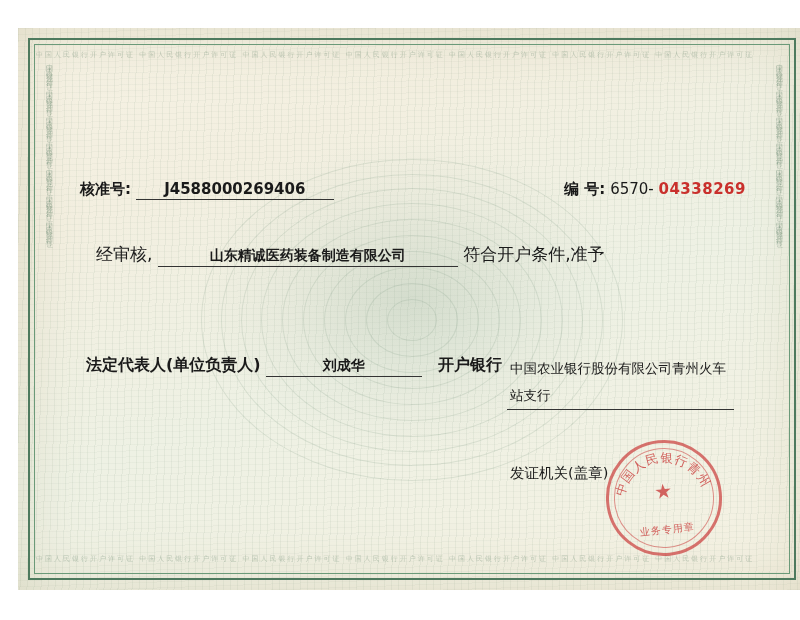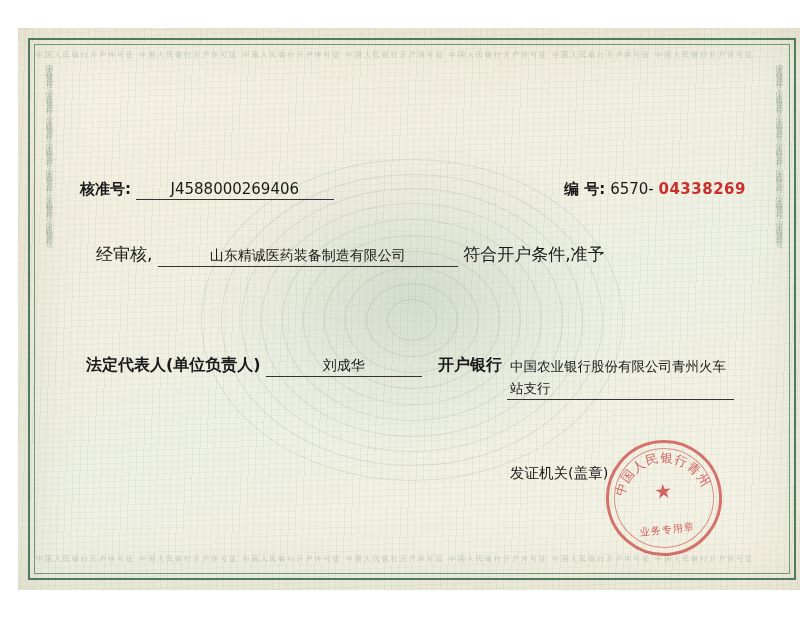--- a/index.html
+++ b/index.html
@@ -111,20 +111,21 @@
   .lbl { font-weight: 600; margin-top: 48px; }
   .val {
     font-weight: 400;
   }
   .ul {
     display: inline-block;
     border-bottom: 1px solid #333;
     text-align: center;
     padding: 0 4px 1px 4px;
     min-height: 18px;
+    font-weight: bold;
   }
 
   
   #approval-row { left: 62px; top: 152px; }
   #approval-row .ul { min-width: 190px; }
 
   #serial-row { right: 60px; top: 152px; text-align: right; }
   #serial-row .serial-red { color: #c9302c; font-weight: 600; letter-spacing: 0.5px; }
 
   
@@ -134,21 +135,21 @@
 
   
   #legal-row { left: 68px; top: 327px; font-size: 16px; }
   #legal-row .ul { min-width: 148px; font-size: 14px; }
 
   #bank-row { left: 420px; top: 327px; font-size: 16px; }
   #bank-row .bank-val {
     display: inline-block;
     width: 224px;
     font-size: 13.5px;
-    line-height: 22px;
+    line-height: 27px;
     vertical-align: top;
     border-bottom: 1px solid #333;
     text-align: left;
     padding-left: 3px;
   }
 
   
   #account-row { left: 68px; top: 390px; font-size: 16px; }
   #account-row .ul { min-width: 250px; font-size: 14px; text-align: left; }
 

